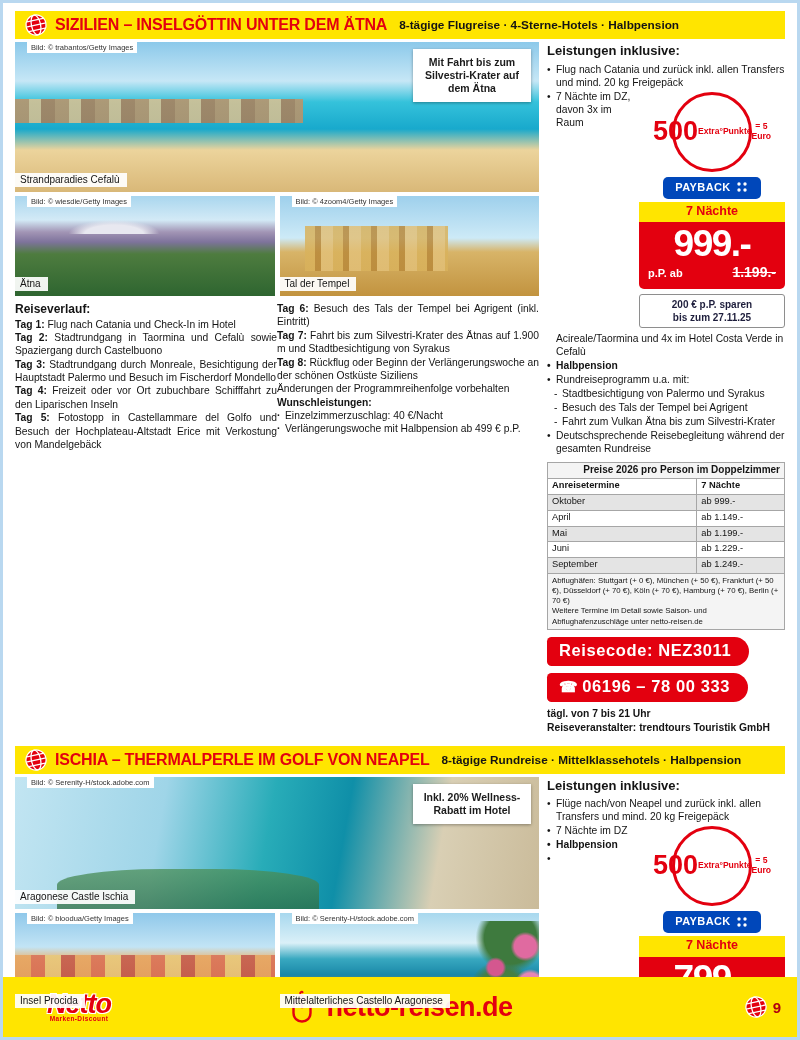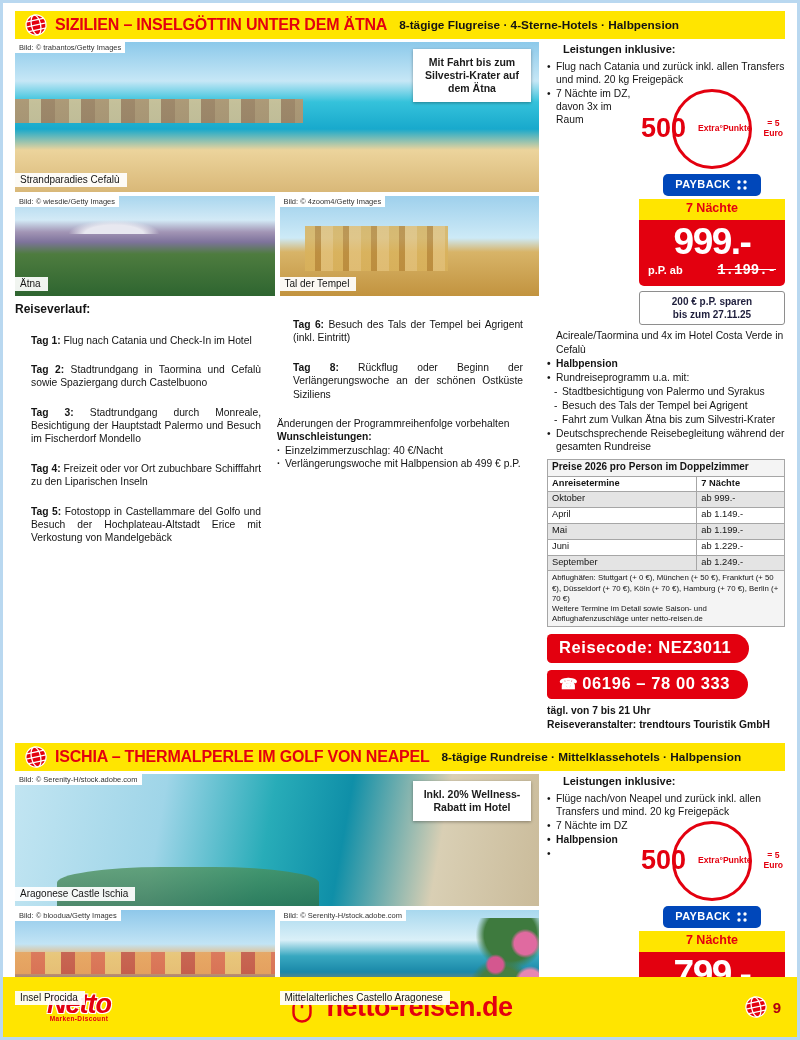--- a/index.html
+++ b/index.html
@@ -16,21 +16,21 @@
   .sec-sub { color:#141414; font-weight:bold; font-size:11.8px; margin-left:4px; }
 
   
   .offer-body { display:grid; grid-template-columns:524px 1fr; column-gap:8px; margin-top:3px; }
 
   
   .hero, .thumb { position:relative; overflow:hidden; background:#9cd; }
   .hero { height:150px; }
   .thumbs { display:flex; gap:5px; margin-top:4px; }
   .thumb { flex:1; height:100px; }
-  .credit { position:absolute; top:0; left:0; background:#fff; color:#333;
+  .credit { position:absolute; top:0; left:12px; background:#fff; color:#333;
             font-size:7.5px; padding:1px 4px; z-index:3; }
   .caption { position:absolute; bottom:5px; left:0; background:rgba(255,255,255,.93);
              color:#141414; font-size:10px; padding:1px 7px 2px 5px; z-index:3; }
   .photo-badge { position:absolute; top:7px; right:8px; width:118px; background:#fff;
                  color:#1b1b1b; font-weight:bold; font-size:10.5px; line-height:1.25;
                  text-align:center; padding:7px 5px; z-index:3; box-shadow:0 1px 3px rgba(0,0,0,.35); }
 
   
   .ph-cefalu { background:linear-gradient(180deg,#8cc9ea 0%,#c6e7f6 26%,#35c2db 40%,#18a9cc 58%,#ecd49c 72%,#d9b878 100%); }
   .ph-cefalu::before { content:""; position:absolute; left:0; top:38%; width:55%; height:16%;
@@ -50,67 +50,67 @@
   .ph-castello { background:linear-gradient(180deg,#a8d8ee 0%,#daf0f8 30%,#38a8c0 46%,#1a88a8 62%,#b08858 76%,#8a6840 100%); }
   .ph-castello::after { content:""; position:absolute; right:-6%; top:8%; width:38%; height:85%;
       background:radial-gradient(circle at 70% 30%, #e06aa0 0 12%, transparent 16%),
                  radial-gradient(circle at 40% 55%, #d4578f 0 10%, transparent 14%),
                  radial-gradient(circle at 75% 75%, #e686b2 0 12%, transparent 16%),
                  radial-gradient(circle at 55% 20%, #3e7a3e 0 30%, transparent 40%),
                  radial-gradient(circle at 45% 85%, #477f42 0 26%, transparent 36%); }
 
   
   .right-col { font-size:10.3px; color:#141414; line-height:1.27; }
-  .l-title { font-size:11px; font-weight:bold; margin:1px 16px 3px; }
+  .l-title { font-size:13px; font-weight:bold; margin:1px 0 3px; }
   .li { position:relative; padding-left:9px; margin-bottom:1px; text-align:left; }
   .li.bullet::before { content:"•"; position:absolute; left:0; top:0; }
   .li.dash { padding-left:15px; }
   .li.dash::before { content:"-"; position:absolute; left:7px; top:0; }
   .li.bold { font-weight:bold; }
 
   .float-stack { float:right; width:146px; margin:2px 0 4px 6px; text-align:center; }
   .points-circle { width:80px; height:80px; border:3px solid #e3000f; border-radius:50%;
                    background:#fff; margin:0 auto; display:flex; flex-direction:row;
                    justify-content:center; align-items:center; }
   .points-value { color:#e3000f; font-size:27px; font-weight:bold; line-height:.95; }
-  .points-sub { color:#e3000f; font-size:8.6px; font-weight:bold; line-height:1.15;padding-left:12px; }
+  .points-sub { color:#e3000f; font-size:8.6px; font-weight:bold; line-height:1.15; }
   .payback { background:#0047ba; border-radius:5px; width:98px; margin:5px auto 2px;
              padding:4px 7px; display:flex; align-items:center; justify-content:center; gap:5px; }
   .payback-text { color:#fff; font-weight:bold; font-size:11px; letter-spacing:.4px; }
   .price-duration { background:#ffe500; color:#e3000f; font-weight:bold; font-size:12.5px;
                     padding:2px 0 3px; margin-top:3px; }
   .price-main { background:#e3000f; color:#fff; padding:3px 9px 7px; border-radius:0 0 5px 5px; }
   .price-amount { font-size:37px; font-weight:bold; letter-spacing:-1.5px; line-height:1.02; }
   .price-row { display:flex; justify-content:space-between; align-items:baseline; margin-top:1px; }
   .price-prefix { font-size:11px; font-weight:bold; }
-  .price-old { font-size:14px; font-weight:bold; text-decoration:line-through;font-family:Liberation Mono, monospace; }
+  .price-old { font-size:14px; font-weight:bold; text-decoration:line-through; }
   .saving-box { border:1.5px solid #8e8e8e; border-radius:3px; background:#fff; margin-top:5px;
                 padding:3px 2px; font-weight:bold; font-size:10px; color:#1e1e3c; line-height:1.3; }
 
   table.price-table { width:100%; border-collapse:collapse; border:1px solid #8a8a8a;
                       margin-top:6px; clear:both; font-size:9.3px; }
   table.price-table td, table.price-table th { border:1px solid #a6a6a6; padding:1px 4px 2px; text-align:left; }
-  tr.t-title td { font-weight:bold; font-size:10px; background:#f4f4f4; }
+  tr.t-title td { font-weight:bold; font-size:10px; background:#f4f4f4;text-align:right; }
   tr.t-head th { font-weight:bold; background:#fff; }
   tr.t-row:nth-child(odd) td { background:#e4e4e4; }
   tr.t-note td { font-size:7.8px; line-height:1.3; background:#f4f4f4; padding:2px 4px; }
   .col-date { width:63%; }
 
   .pill { display:block; width:fit-content; background:#e3000f; color:#fff; font-weight:bold;
           border-radius:7px 22px 22px 7px; padding:3px 18px 5px 12px; font-size:16.5px;
           letter-spacing:.6px; margin-top:7px; white-space:nowrap; }
   .pill .ph-icon { font-size:15px; margin-right:4px; }
   .info-line { font-weight:bold; font-size:10.3px; margin-top:5px; }
   .info-line + .info-line { margin-top:1px; }
 
   
   .itinerary { display:grid; grid-template-columns:1fr 1fr; column-gap:0; margin-top:6px;
                font-size:10.3px; line-height:1.3; color:#141414; text-align:justify; }
   .it-title { font-weight:bold; font-size:12px; text-align:left; }
-  p.day { margin:16px; }
+  p.day { margin:0; }
   .plain-note { margin:0; }
   .wish-title { font-weight:bold; text-align:left; }
   .wish { position:relative; padding-left:8px; }
   .wish::before { content:"·"; position:absolute; left:0; top:0; font-weight:bold; }
 
   
   .footer { position:absolute; left:0; right:0; bottom:0; height:60px; background:#ffe500;
             display:flex; align-items:center; padding:0 16px; }
   .f-left { flex:1; display:flex; align-items:center; }
   .netto-wordmark { color:#e3000f; font-weight:bold; font-style:italic; font-size:27px;
@@ -164,20 +164,21 @@
           <div>
             <div class="it-title">Reiseverlauf:</div>
             <p class="day"><b>Tag 1:</b> <span>Flug nach Catania und Check-In im Hotel</span></p>
             <p class="day"><b>Tag 2:</b> <span>Stadtrundgang in Taormina und Cefalù sowie Spaziergang durch Castelbuono</span></p>
             <p class="day"><b>Tag 3:</b> <span>Stadtrundgang durch Monreale, Besichtigung der Hauptstadt Palermo und Besuch im Fischerdorf Mondello</span></p>
             <p class="day"><b>Tag 4:</b> <span>Freizeit oder vor Ort zubuchbare Schifffahrt zu den Liparischen Inseln</span></p>
             <p class="day"><b>Tag 5:</b> <span>Fotostopp in Castellammare del Golfo und Besuch der Hochplateau-Altstadt Erice mit Verkostung von Mandelgebäck</span></p>
           </div>
           <div>
             <p class="day"><b>Tag 6:</b> <span>Besuch des Tals der Tempel bei Agrigent (inkl. Eintritt)</span></p>
+            <p class="day"><b>Tag 7:</b> <span>Fahrt bis zum Silvestri-Krater des Ätnas auf 1.900 m und Stadtbesichtigung von Syrakus</span></p>
             <p class="day"><b>Tag 8:</b> <span>Rückflug oder Beginn der Verlängerungswoche an der schönen Ostküste Siziliens</span></p>
             <p class="plain-note">Änderungen der Programmreihenfolge vorbehalten</p>
             <div class="wish-title">Wunschleistungen:</div>
             <div class="wish">Einzelzimmerzuschlag: 40 €/Nacht</div>
             <div class="wish">Verlängerungswoche mit Halbpension ab 499 € p.P.</div>
           </div>
         </div>
       </div>
 
       <div class="right-col">

